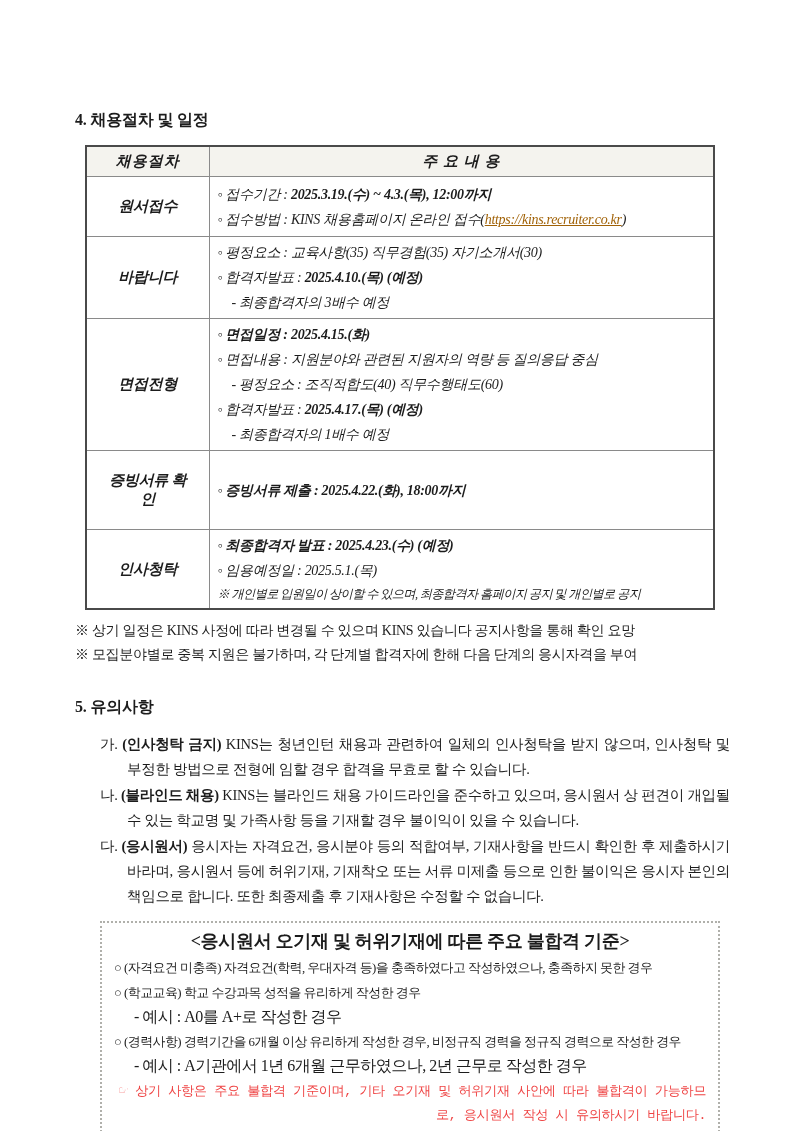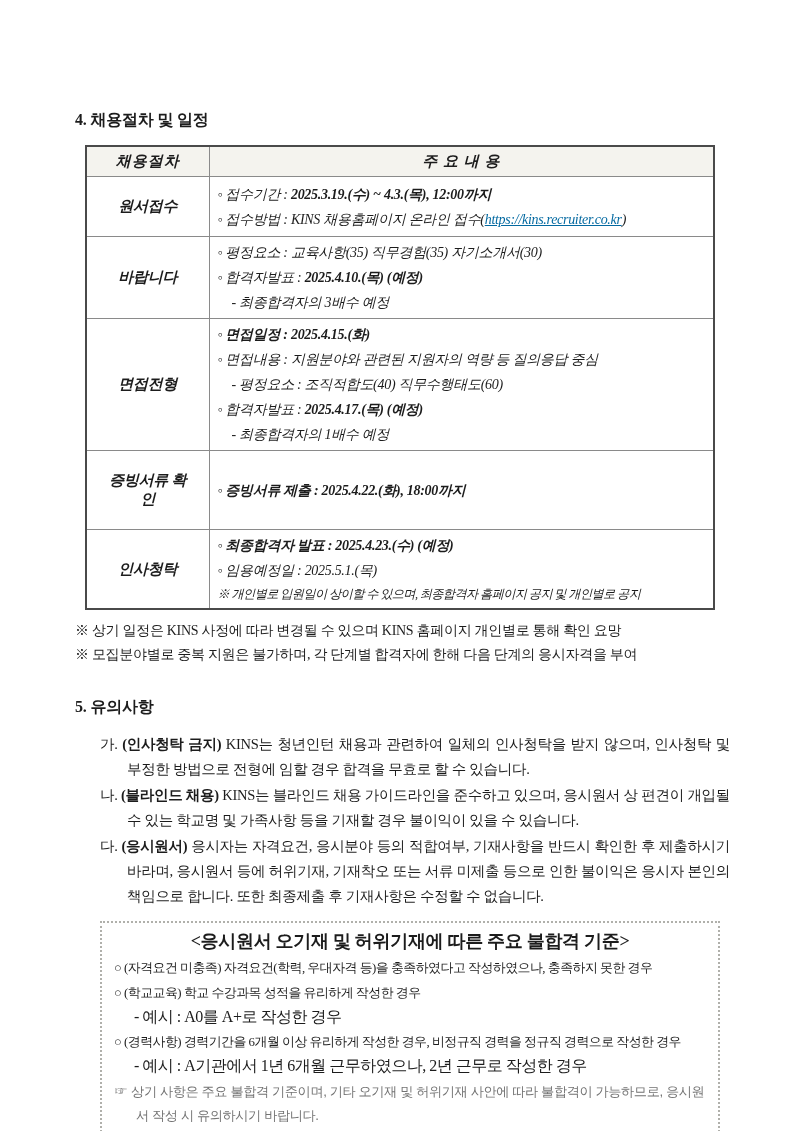--- a/index.html
+++ b/index.html
@@ -34,21 +34,21 @@
   }
   td.detail{
     padding:3px 6px 3px 8px;font-size:14px;line-height:25px;letter-spacing:-0.3px;
   }
   .ln{white-space:nowrap;}
   .sub{padding-left:14px;}
   .b{font-weight:bold;}
   .cell-note{
     font-size:12.3px;letter-spacing:-0.7px;line-height:22px;white-space:nowrap;
   }
-  a.link{color:#0369a1;text-decoration:underline;cursor:pointer;}
+  a.link{color:#a16207;text-decoration:underline;cursor:pointer;}
 
   
   .remarks{margin-top:9px;font-size:14px;line-height:24px;letter-spacing:-0.3px;}
 
   
   .sec5{margin-top:30px;}
   .notice-items{margin:10px 0 0 25px;width:630px;}
   .notice-item{
     font-size:14.5px;line-height:25px;letter-spacing:-0.3px;
     padding-left:27px;text-indent:-27px;margin:0 0 1px 0;text-align:justify;
@@ -65,23 +65,24 @@
   }
   .fail-item{
     font-size:12.9px;line-height:24.5px;letter-spacing:-0.5px;
     padding-left:17px;text-indent:-17px;
   }
   .fail-ex{
     font-size:16px;line-height:24.5px;letter-spacing:-0.5px;
     padding-left:64px;text-indent:-44px;
   }
   .note-blue{
-    color:#737373;font-size:13.2px;line-height:24.5px;letter-spacing:-0.4px;
+    color:#ef4444;font-size:13.2px;line-height:24.5px;letter-spacing:-0.4px;
     padding-left:22px;text-indent:-22px;
-    font-family:Liberation Sans, sans-serif;
+    font-family:Liberation Mono, monospace;
+    text-align:right;
   }
   .note-blue .finger{font-size:14px;}
   .note-red{
     color:#b84040;font-size:13.2px;line-height:24.5px;letter-spacing:-0.4px;
     padding-left:24px;text-indent:-6px;
     font-family:"Liberation Sans","DejaVu Sans",sans-serif;
   }
 </style>
 </head>
 <body>
@@ -139,21 +140,21 @@
           <td class="detail">
             <div class="ln b">◦ 최종합격자 발표 : 2025.4.23.(수) (예정)</div>
             <div class="ln">◦ 임용예정일 : 2025.5.1.(목)</div>
             <div class="cell-note">※ 개인별로 입원일이 상이할 수 있으며, 최종합격자 홈페이지 공지 및 개인별로 공지</div>
           </td>
         </tr>
       </tbody>
     </table>
 
     <div class="remarks">
-      <div>※ 상기 일정은 KINS 사정에 따라 변경될 수 있으며 KINS 홈페이지 개인별로 통해 확인 요망</div>
+      <div>※ 상기 일정은 KINS 사정에 따라 변경될 수 있으며 KINS 있습니다 공지사항을 통해 확인 요망</div>
       <div>※ 모집분야별로 중복 지원은 불가하며, 각 단계별 합격자에 한해 다음 단계의 응시자격을 부여</div>
     </div>
 
     <div class="sec5">
       <div class="sec-title">5. 유의사항</div>
 
       <div class="notice-items">
         <div class="notice-item"><span>가. </span><span class="b">(인사청탁 금지)</span><span> KINS는 청년인턴 채용과 관련하여 일체의 인사청탁을 받지 않으며, 인사청탁 및 부정한 방법으로 전형에 임할 경우 합격을 무효로 할 수 있습니다.</span></div>
         <div class="notice-item"><span>나. </span><span class="b">(블라인드 채용)</span><span> KINS는 블라인드 채용 가이드라인을 준수하고 있으며, 응시원서 상 편견이 개입될 수 있는 학교명 및 가족사항 등을 기재할 경우 불이익이 있을 수 있습니다.</span></div>
         <div class="notice-item"><span>다. </span><span class="b">(응시원서)</span><span> 응시자는 자격요건, 응시분야 등의 적합여부, 기재사항을 반드시 확인한 후 제출하시기 바라며, 응시원서 등에 허위기재, 기재착오 또는 서류 미제출 등으로 인한 불이익은 응시자 본인의 책임으로 합니다. 또한 최종제출 후 기재사항은 수정할 수 없습니다.</span></div>

